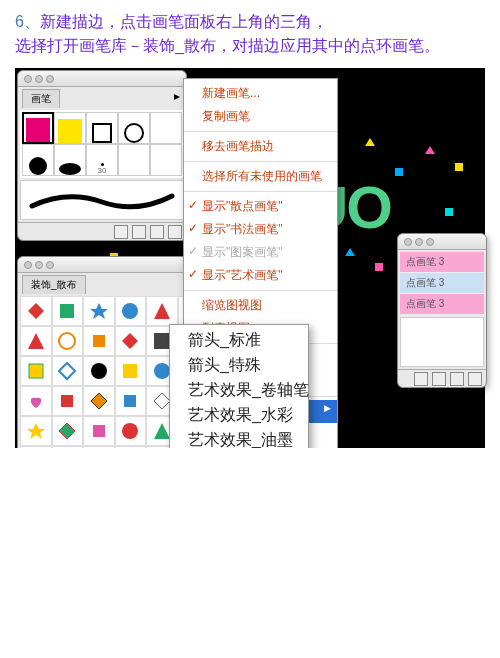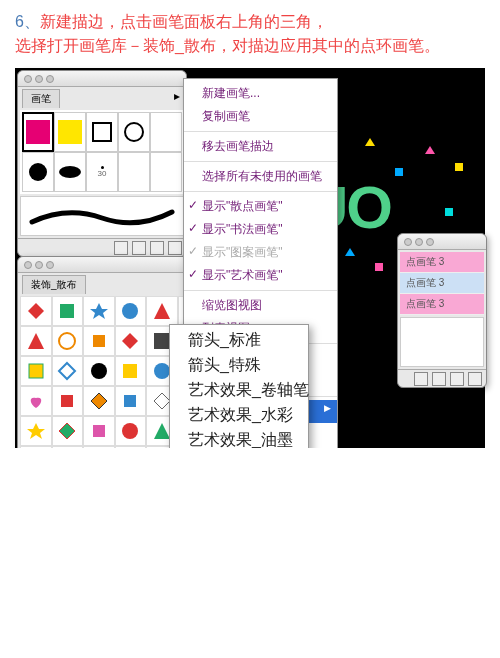--- a/index.html
+++ b/index.html
@@ -1,20 +1,20 @@
 <!DOCTYPE html>
 <html><head>
 <meta charset="utf-8">
 <style>
   * { box-sizing: border-box; margin: 0; padding: 0; }
   body { font-family: "PingFang SC", "Microsoft YaHei", sans-serif; font-size: 12px; background: #fff; width: 500px; }
   
   .instruction { padding: 10px 15px 5px; font-size: 16px; line-height: 1.5; }
   .instruction .step { color: #4a7bb5; }
-  .instruction .rest { color: #ef4444; }
+  .instruction .rest { color: #6d28d9; }
   
   .canvas-area { position: relative; background: #000; height: 380px; margin: 5px 15px 0; overflow: visible; }
   
   .confetti { position: absolute; width: 8px; height: 8px; }
   .c-blue { background: #0af; }
   .c-pink { background: #f5a; }
   .c-yellow { background: #fd0; }
   .c-cyan { background: #0dd; }
   .tri { width: 0; height: 0; background: none; border-left: 5px solid transparent; border-right: 5px solid transparent; }
   .tri.yellow { border-bottom: 8px solid #fd0; }
@@ -26,21 +26,21 @@
   .panel { position: absolute; background: #e8e8e8; border: 1px solid #888; border-radius: 6px; box-shadow: 2px 2px 6px rgba(0,0,0,.3); }
   .panel-titlebar { display: flex; align-items: center; height: 16px; padding: 2px 6px; background: linear-gradient(#f5f5f5,#ddd); border-bottom: 1px solid #aaa; border-radius: 6px 6px 0 0; font-size: 10px; color: #444; }
   .traffic { display: flex; gap: 3px; margin-right: 8px; }
   .traffic span { width: 8px; height: 8px; border-radius: 50%; background: #ccc; border: 1px solid #999; }
   .panel-tab { background: #ddd; padding: 2px 8px; border: 1px solid #aaa; border-bottom: none; font-size: 10px; display: inline-block; margin: 2px 0 0 4px; }
   .panel-opts { margin-left: auto; cursor: pointer; padding: 0 4px; }
   
   .brush-panel { left: 2px; top: 2px; width: 170px; }
   .brush-grid { background: #fff; margin: 2px; padding: 2px; }
   .brush-row { display: flex; }
-  .brush-cell { width: 32px; height: 40px; border: 1px solid #ccc; display: flex; align-items: center; justify-content: center; flex-direction: column; font-size: 8px; color: #666; }
+  .brush-cell { width: 32px; height: 32px; border: 1px solid #ccc; display: flex; align-items: center; justify-content: flex-end; flex-direction: column; font-size: 8px; color: #666; }
   .brush-cell.sel { border: 2px solid #000; }
   .bc-mag { width: 24px; height: 24px; background: #e60073; }
   .bc-yel { width: 24px; height: 24px; background: #ffe600; }
   .bc-out { width: 20px; height: 20px; border: 2px solid #000; }
   .bc-circ { width: 20px; height: 20px; border: 2px solid #000; border-radius: 50%; }
   .bc-dot { width: 18px; height: 18px; background: #000; border-radius: 50%; }
   .bc-ell { width: 22px; height: 12px; background: #000; border-radius: 50%; }
   .stroke-preview { height: 40px; border: 1px solid #ccc; margin: 2px; background: #fff; display:flex; align-items:center; padding: 0 6px; }
   .stroke-preview svg { width: 100%; height: 24px; }
   .panel-footer { height: 18px; display: flex; align-items: center; justify-content: flex-end; padding: 0 4px; gap: 4px; border-top: 1px solid #aaa; }
@@ -52,21 +52,21 @@
   .deco-cell svg { width: 20px; height: 20px; }
   .x-mark { color: #d00; font-weight: bold; padding: 2px 6px; }
   
   .right-panel { right: -2px; top: 165px; width: 90px; }
   .right-list { background: #f9a8d4; margin: 2px; font-size: 10px; }
   .right-item { padding: 3px 6px; border-bottom: 1px solid #eee; color: #555; }
   .right-item.sel { background: #cce0f5; }
   .right-preview { height: 50px; border: 1px solid #ccc; margin: 2px; background: #fff; }
   
   .context-menu { position: absolute; left: 168px; top: 10px; width: 155px; background: #fff; border: 1px solid #999; box-shadow: 3px 3px 8px rgba(0,0,0,.35); padding: 3px 0; z-index: 10; }
-  .cm-item { padding: 3px 18px; font-size: 12px; color: #701a75; cursor: default; white-space: nowrap; position: relative; }
+  .cm-item { padding: 3px 18px; font-size: 12px; color: #c2410c; cursor: default; white-space: nowrap; position: relative; }
   .cm-item.disabled { color: #aaa; }
   .cm-item.hover { background: #2a6fd6; color: #fff; }
   .cm-sep { height: 1px; background: #ddd; margin: 3px 0; }
   .cm-check::before { content: "✓"; position: absolute; left: 4px; }
   .cm-sub::after { content: "▶"; position: absolute; right: 6px; font-size: 9px; }
   
   .submenu { position: absolute; left: 154px; top: 256px; width: 140px; background: #fff; border: 1px solid #999; box-shadow: 3px 3px 8px rgba(0,0,0,.35); padding: 3px 0; z-index: 11; }
   .sm-item { padding: 2px 18px; font-size: 16px; color: #222; cursor: default; white-space: nowrap; position: relative; }
   .sm-item.hover { background: #2a6fd6; color: #fff; }
   .sm-item.hover::before { content: "✓"; position: absolute; left: 4px; color: #fff; }

